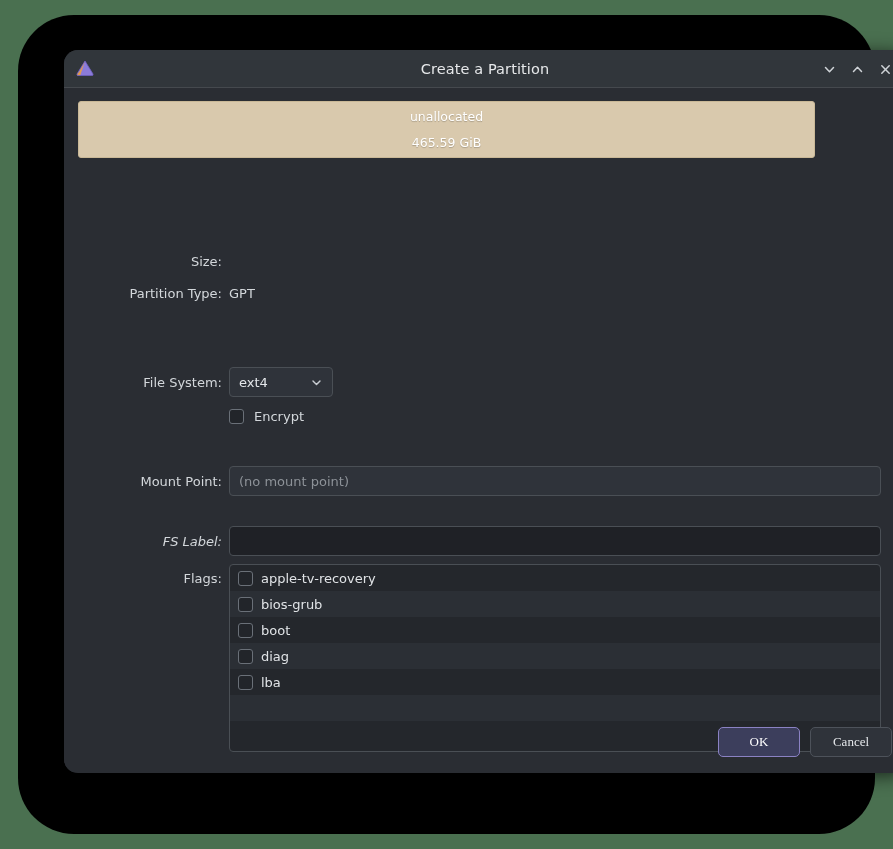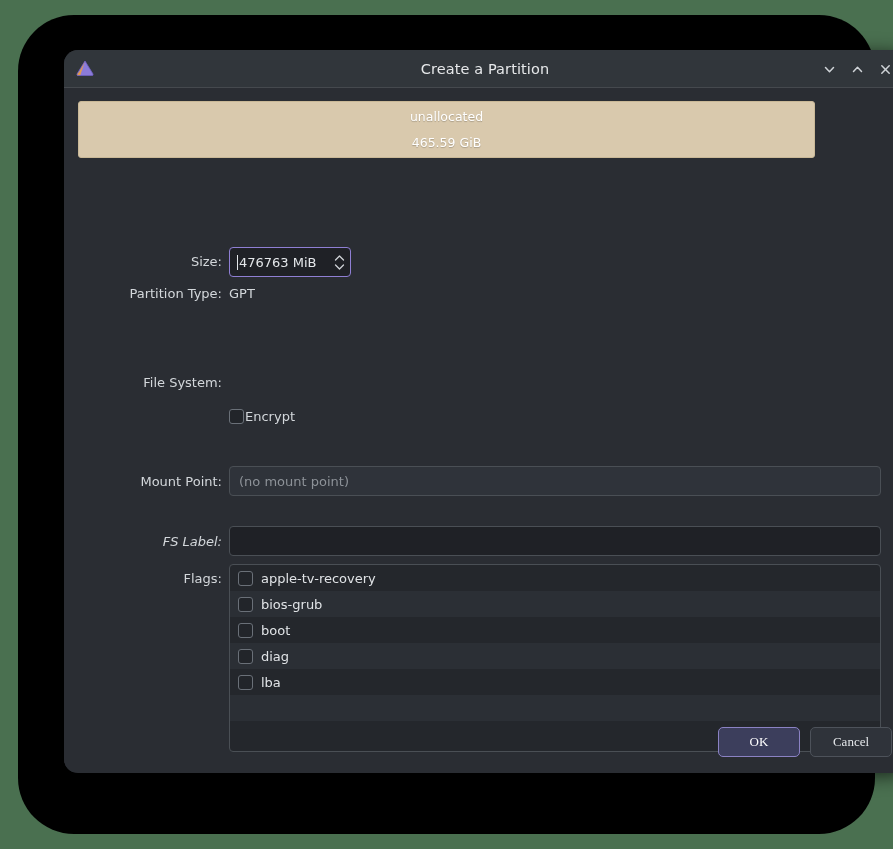--- a/index.html
+++ b/index.html
@@ -210,21 +210,21 @@
     flex: none;
     cursor: pointer;
   }
 
   #encrypt-row {
     position: absolute;
     left: 165px;
     top: 321px;
     display: flex;
     align-items: center;
-    gap: 1px;
+    gap: 10px;
   }
   #encrypt-label { font-size: 13px; color: #d3d7db; cursor: pointer; }
 
   
   #flags-list {
     position: absolute;
     left: 165px;
     top: 476px;
     width: 652px;
     height: 188px;
@@ -315,39 +315,33 @@
   </div>
 
   <div id="dialog-body">
 
     <div id="partition-bar">
       <span class="pb-line">unallocated</span>
       <span class="pb-line">465.59 GiB</span>
     </div>
 
     <span class="form-label" style="left:40px; top:165px; width:118px;">Size:</span>
-    <div id="size-spinbox">
-      <div id="size-value-wrap">
-        <span id="size-caret"></span>
-        <span id="size-value">476763 MiB</span>
-      </div>
-      <div id="size-spinner">
-        <svg width="13" height="8" viewBox="0 0 13 8" fill="none" stroke="currentColor" stroke-width="1.3" stroke-linecap="round" stroke-linejoin="round">
-          <polyline points="2.5,6 6.5,2 10.5,6"></polyline>
-        </svg>
-        <svg width="13" height="8" viewBox="0 0 13 8" fill="none" stroke="currentColor" stroke-width="1.3" stroke-linecap="round" stroke-linejoin="round">
-          <polyline points="2.5,2 6.5,6 10.5,2"></polyline>
-        </svg>
-      </div>
-    </div>
 
     <span class="form-label" style="left:40px; top:197px; width:118px;">Partition Type:</span>
     <span class="form-label" style="left:165px; top:197px; width:auto; text-align:left;">GPT</span>
 
     <span class="form-label" style="left:40px; top:286px; width:118px;">File System:</span>
+    <div class="combo" style="left:165px; top:279px; width:104px; height:30px;">
+      <span class="combo-text">ext4</span>
+      <span class="chev">
+        <svg width="13" height="13" viewBox="0 0 13 13" fill="none" stroke="currentColor" stroke-width="1.4" stroke-linecap="round" stroke-linejoin="round">
+          <polyline points="3,5 6.5,8.6 10,5"></polyline>
+        </svg>
+      </span>
+    </div>
 
     <div id="encrypt-row">
       <span class="cb-box"></span>
       <span id="encrypt-label">Encrypt</span>
     </div>
 
     <span class="form-label" style="left:40px; top:385px; width:118px;">Mount Point:</span>
     <div class="combo" style="left:165px; top:378px; width:652px; height:30px;">
       <span class="combo-text placeholder">(no mount point)</span>
 

